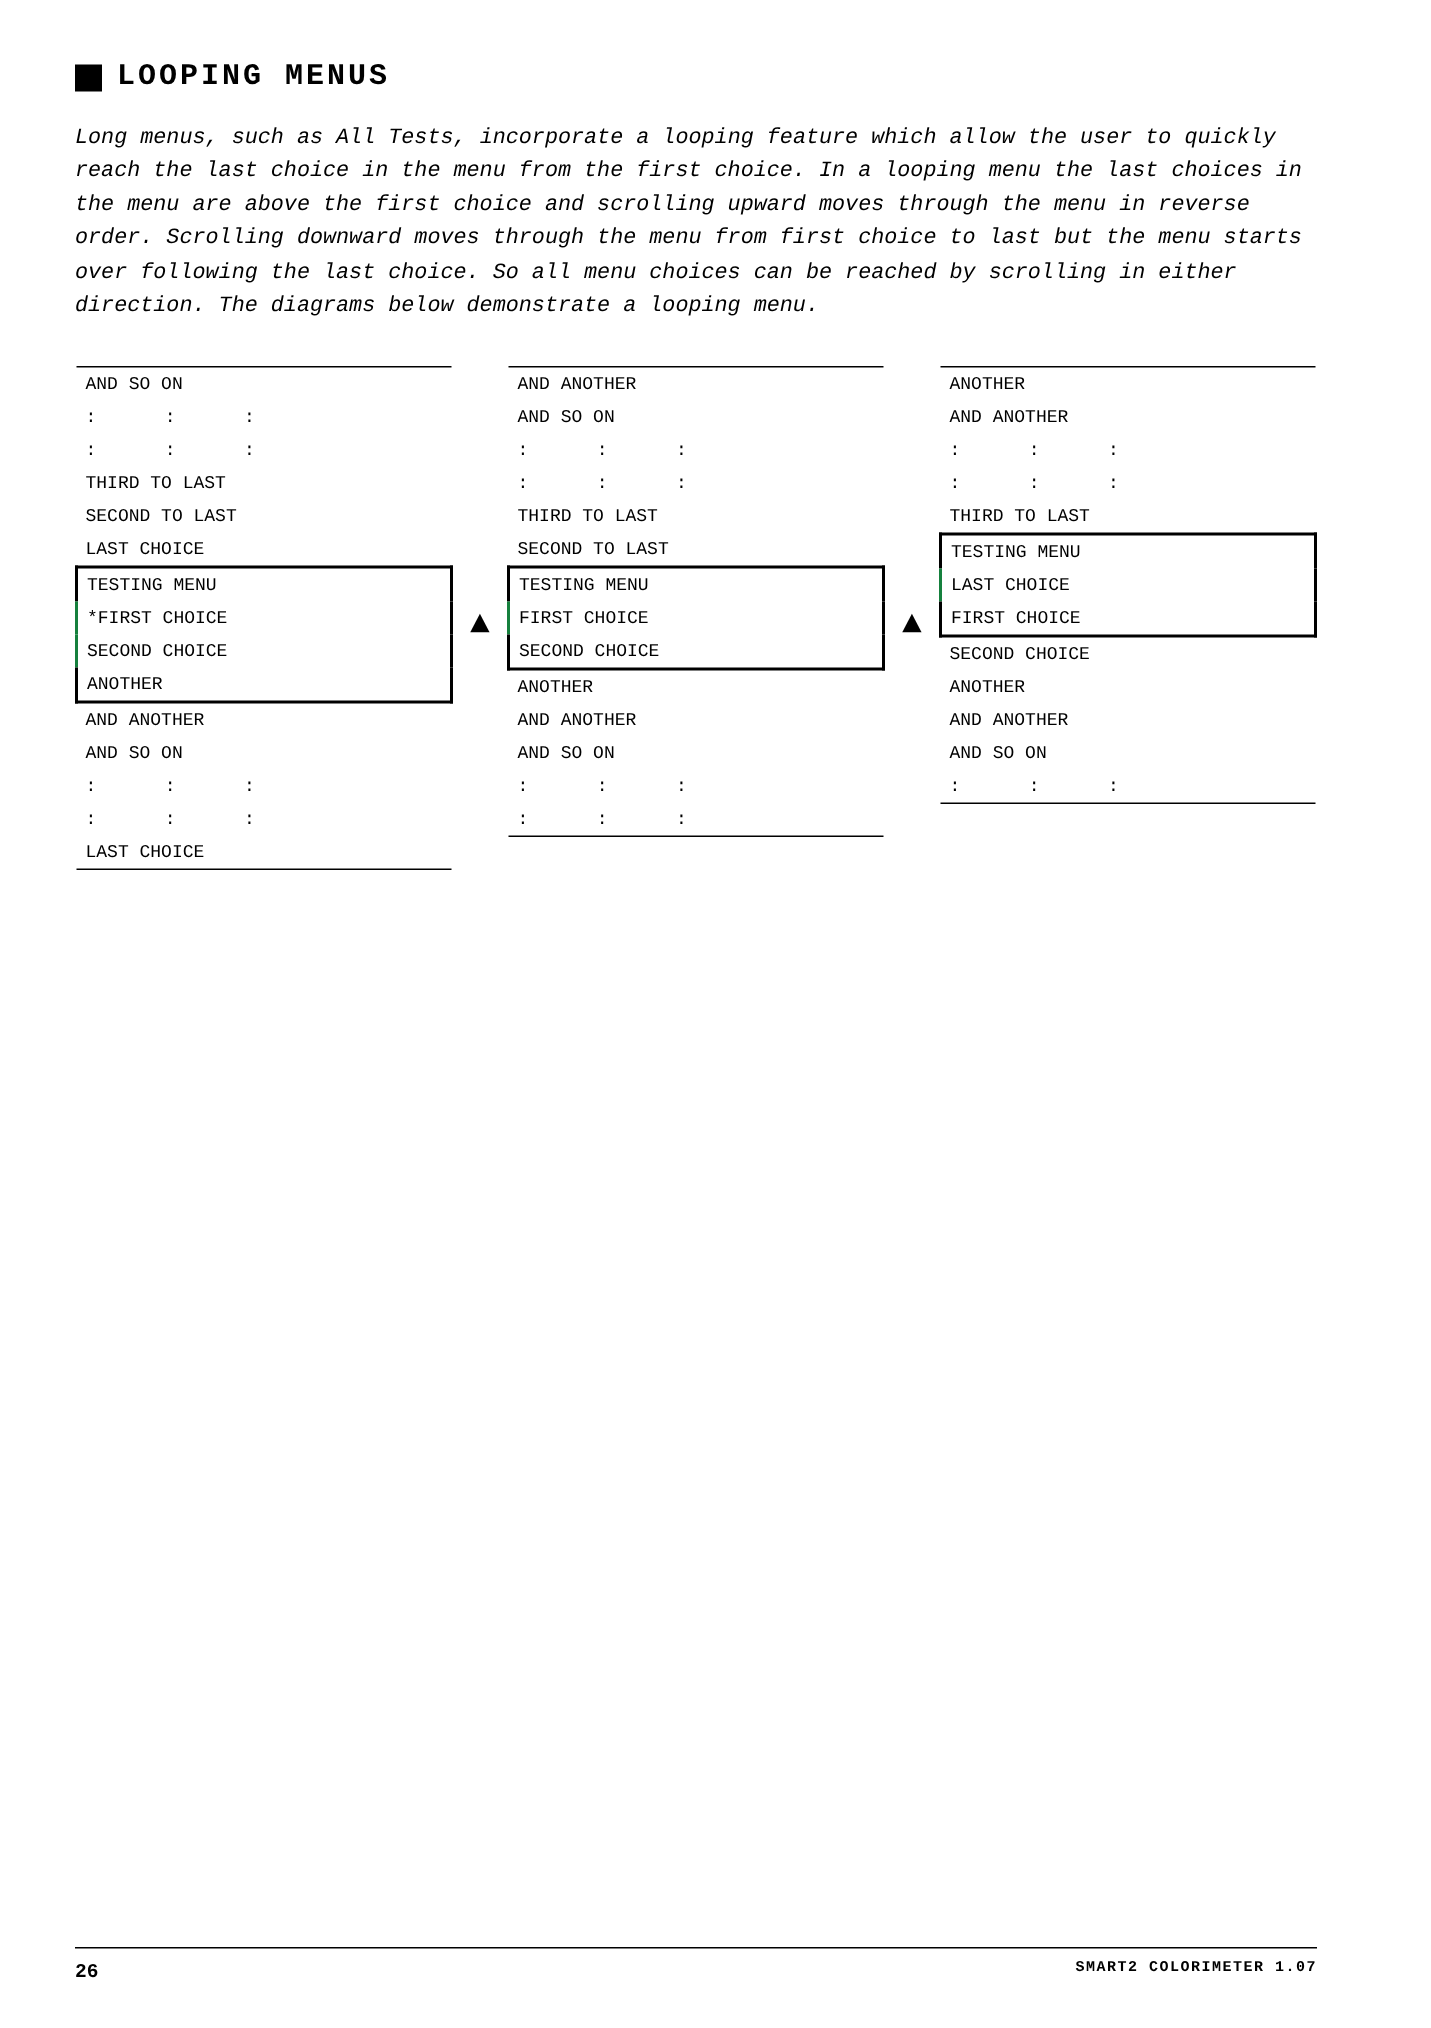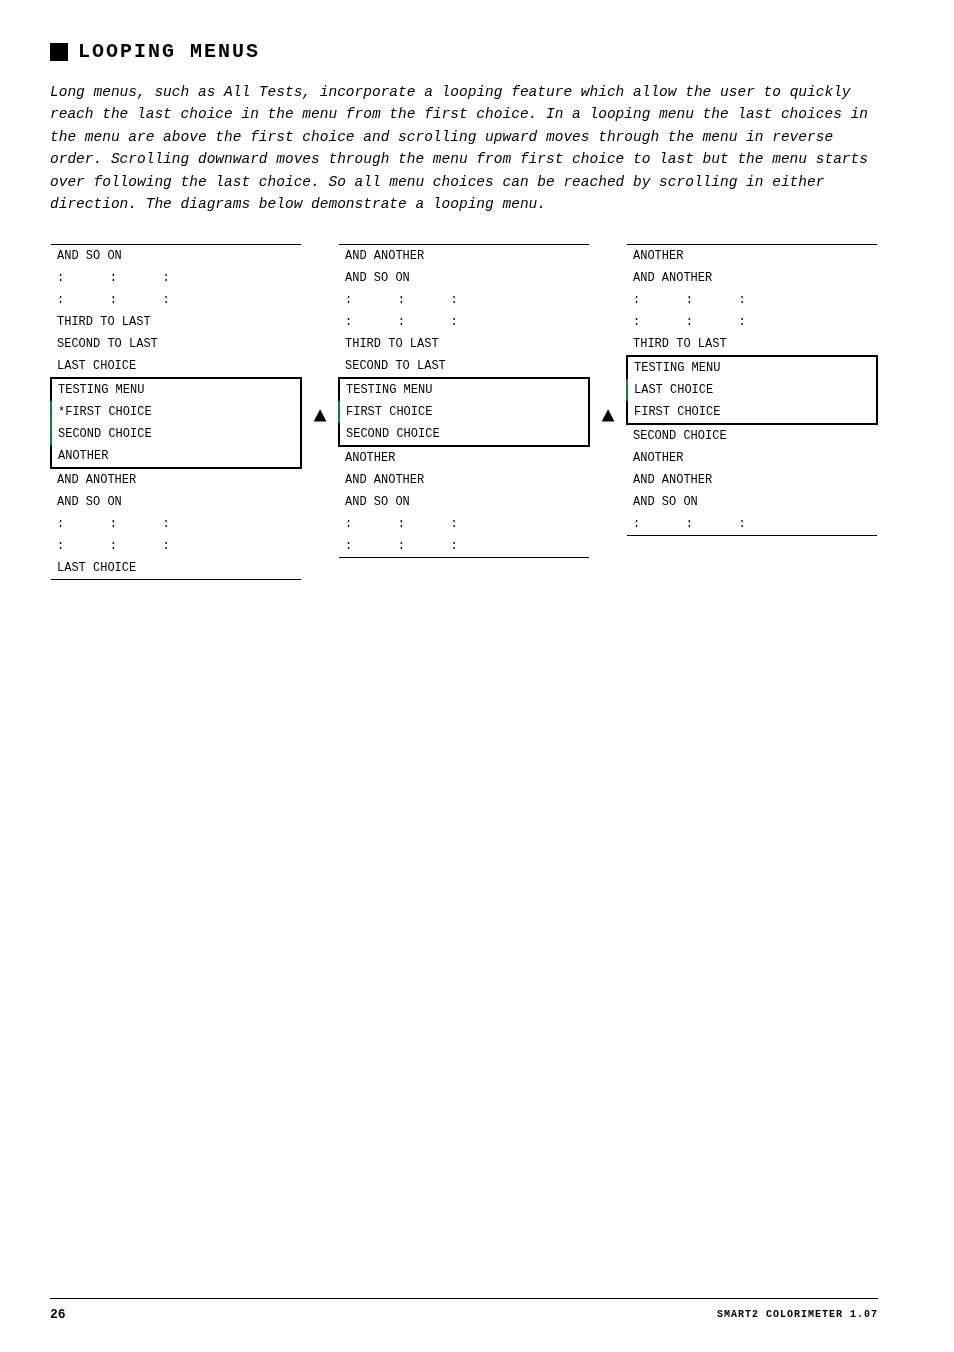--- a/index.html
+++ b/index.html
@@ -127,21 +127,21 @@
     }
 
     
     .page-footer {
       position: absolute;
       bottom: 30px;
       left: 50px;
       right: 50px;
       display: flex;
       justify-content: space-between;
-      align-items: center;
+      align-items: flex-start;
       border-top: 1px solid #000;
       padding-top: 8px;
     }
 
     .footer-page {
       font-family: 'Courier New', Courier, monospace;
       font-size: 13px;
       font-weight: bold;
     }
 

